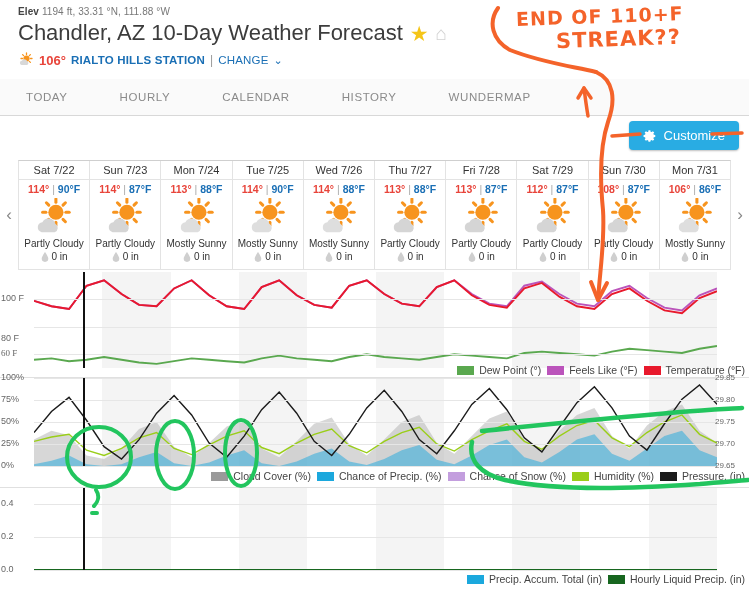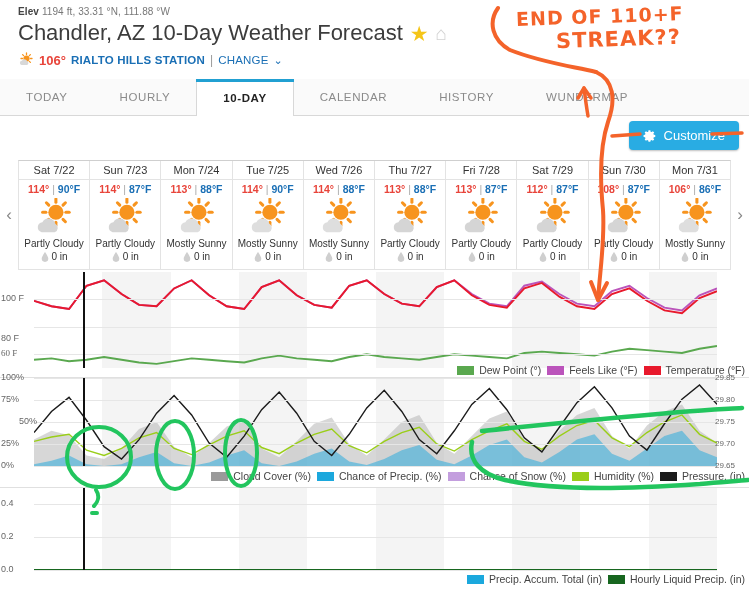--- a/index.html
+++ b/index.html
@@ -161,21 +161,20 @@
     <span class="station-name">RIALTO HILLS STATION</span>
     <span class="pipe">|</span>
     <span class="change-link">CHANGE</span>
     <span class="chev">⌄</span>
   </div>
 </div>
 
 <div id="tabs">
   <div class="tab">TODAY</div>
   <div class="tab">HOURLY</div>
-  <div class="tab active">10-DAY</div>
   <div class="tab">CALENDAR</div>
   <div class="tab">HISTORY</div>
   <div class="tab">WUNDERMAP</div>
 </div>
 
 <div id="customize-btn">
   <span class="gear">
     <svg viewBox="0 0 24 24" width="14" height="14" fill="#ffffff">
       <path d="M12 8.2a3.8 3.8 0 1 0 0 7.6 3.8 3.8 0 0 0 0-7.6zm0 5.9a2.1 2.1 0 1 1 0-4.2 2.1 2.1 0 0 1 0 4.2z"></path>
       <path d="M21 13.6v-3.2l-2.5-.4a6.9 6.9 0 0 0-.8-1.9l1.5-2-2.3-2.3-2 1.5a6.9 6.9 0 0 0-1.9-.8L12.6 2h-3.2l-.4 2.5a6.9 6.9 0 0 0-1.9.8l-2-1.5L2.8 6.1l1.5 2a6.9 6.9 0 0 0-.8 1.9L1 10.4v3.2l2.5.4a6.9 6.9 0 0 0 .8 1.9l-1.5 2 2.3 2.3 2-1.5c.6.35 1.23.62 1.9.8l.4 2.5h3.2l.4-2.5c.67-.18 1.3-.45 1.9-.8l2 1.5 2.3-2.3-1.5-2c.35-.6.62-1.23.8-1.9l2.5-.4z"></path>
@@ -583,21 +582,21 @@
         <path d="M0.0,70.0 L25.6,60.0 L51.3,65.0 L76.9,88.0 L102.6,92.0 L128.2,80.0 L153.8,58.0 L179.5,50.0 L205.1,78.0 L230.8,90.0 L256.4,74.0 L282.1,55.0 L307.7,48.0 L333.3,80.0 L359.0,90.0 L384.6,72.0 L410.3,52.0 L435.9,45.0 L461.5,75.0 L487.2,88.0 L512.8,70.0 L538.5,50.0 L564.1,42.0 L589.7,74.0 L615.4,86.0 L641.0,66.0 L666.7,46.0 L692.3,38.0 L717.9,70.0 L743.6,84.0 L769.2,60.0 L794.9,42.0 L820.5,34.0 L846.2,66.0 L871.8,80.0 L897.4,54.0 L923.1,38.0 L948.7,30.0 L974.4,60.0 L1000.0,74.0 L1000,100 L0,100 Z" fill="#b0b0b0" fill-opacity="0.5" stroke="none" stroke-width="1.4" vector-effect="non-scaling-stroke"></path>
         <path d="M0.0,98.0 L25.6,94.0 L51.3,88.0 L76.9,98.0 L102.6,100.0 L128.2,98.0 L153.8,90.0 L179.5,84.0 L205.1,97.0 L230.8,100.0 L256.4,96.0 L282.1,88.0 L307.7,82.0 L333.3,97.0 L359.0,100.0 L384.6,95.0 L410.3,86.0 L435.9,80.0 L461.5,95.0 L487.2,99.0 L512.8,92.0 L538.5,82.0 L564.1,76.0 L589.7,93.0 L615.4,98.0 L641.0,88.0 L666.7,76.0 L692.3,70.0 L717.9,90.0 L743.6,96.0 L769.2,84.0 L794.9,70.0 L820.5,64.0 L846.2,86.0 L871.8,94.0 L897.4,80.0 L923.1,66.0 L948.7,60.0 L974.4,82.0 L1000.0,90.0 L1000,100 L0,100 Z" fill="#1ba8dd" fill-opacity="0.5" stroke="none" stroke-width="1.4" vector-effect="non-scaling-stroke"></path>
         <path d="M0.0,72.0 L25.6,67.0 L51.3,64.0 L76.9,82.0 L102.6,88.0 L128.2,80.0 L153.8,68.0 L179.5,62.0 L205.1,80.0 L230.8,87.0 L256.4,76.0 L282.1,66.0 L307.7,60.0 L333.3,79.0 L359.0,86.0 L384.6,74.0 L410.3,64.0 L435.9,58.0 L461.5,77.0 L487.2,85.0 L512.8,72.0 L538.5,62.0 L564.1,56.0 L589.7,75.0 L615.4,83.0 L641.0,70.0 L666.7,60.0 L692.3,52.0 L717.9,72.0 L743.6,81.0 L769.2,66.0 L794.9,54.0 L820.5,48.0 L846.2,68.0 L871.8,78.0 L897.4,62.0 L923.1,50.0 L948.7,42.0 L974.4,64.0 L1000.0,74.0 " fill="none" fill-opacity="1" stroke="#9ace19" stroke-width="1.4" vector-effect="non-scaling-stroke"></path>
         <path d="M0.0,62.0 L25.6,38.0 L51.3,22.0 L76.9,48.0 L102.6,78.0 L128.2,92.0 L153.8,70.0 L179.5,40.0 L205.1,20.0 L230.8,42.0 L256.4,74.0 L282.1,90.0 L307.7,66.0 L333.3,36.0 L359.0,16.0 L384.6,40.0 L410.3,72.0 L435.9,88.0 L461.5,64.0 L487.2,34.0 L512.8,14.0 L538.5,38.0 L564.1,70.0 L589.7,86.0 L615.4,60.0 L641.0,30.0 L666.7,12.0 L692.3,36.0 L717.9,68.0 L743.6,84.0 L769.2,56.0 L794.9,28.0 L820.5,10.0 L846.2,34.0 L871.8,66.0 L897.4,82.0 L923.1,52.0 L948.7,24.0 L974.4,8.0 L1000.0,30.0 " fill="none" fill-opacity="1" stroke="#1b1b1b" stroke-width="1.4" vector-effect="non-scaling-stroke"></path>
       </svg>
       <div class="gridline" style="top: 100%;"></div>
       <div class="ylab" style="top: calc(100% - 6px); left: -33px;">0%</div>
       <div class="gridline" style="top: 75%;"></div>
       <div class="ylab" style="top: calc(75% - 6px); left: -33px;">25%</div>
       <div class="gridline" style="top: 50%;"></div>
-      <div class="ylab" style="top: calc(50% - 6px); left: -33px; padding-left: 18px;">50%</div>
+      <div class="ylab" style="top: calc(50% - 6px); left: -33px;">50%</div>
       <div class="gridline" style="top: 25%;"></div>
       <div class="ylab" style="top: calc(25% - 6px); left: -33px;">75%</div>
       <div class="gridline" style="top: 0%;"></div>
       <div class="ylab" style="top: calc(0% - 6px); left: -33px;">100%</div>
       <div class="ylab-r" style="top: calc(100% - 5px); right: -32px;">29.65</div>
       <div class="ylab-r" style="top: calc(75% - 5px); right: -32px;">29.70</div>
       <div class="ylab-r" style="top: calc(50% - 5px); right: -32px;">29.75</div>
       <div class="ylab-r" style="top: calc(25% - 5px); right: -32px;">29.80</div>
       <div class="ylab-r" style="top: calc(0% - 5px); right: -32px;">29.85</div>
       <div class="nowline"></div>

